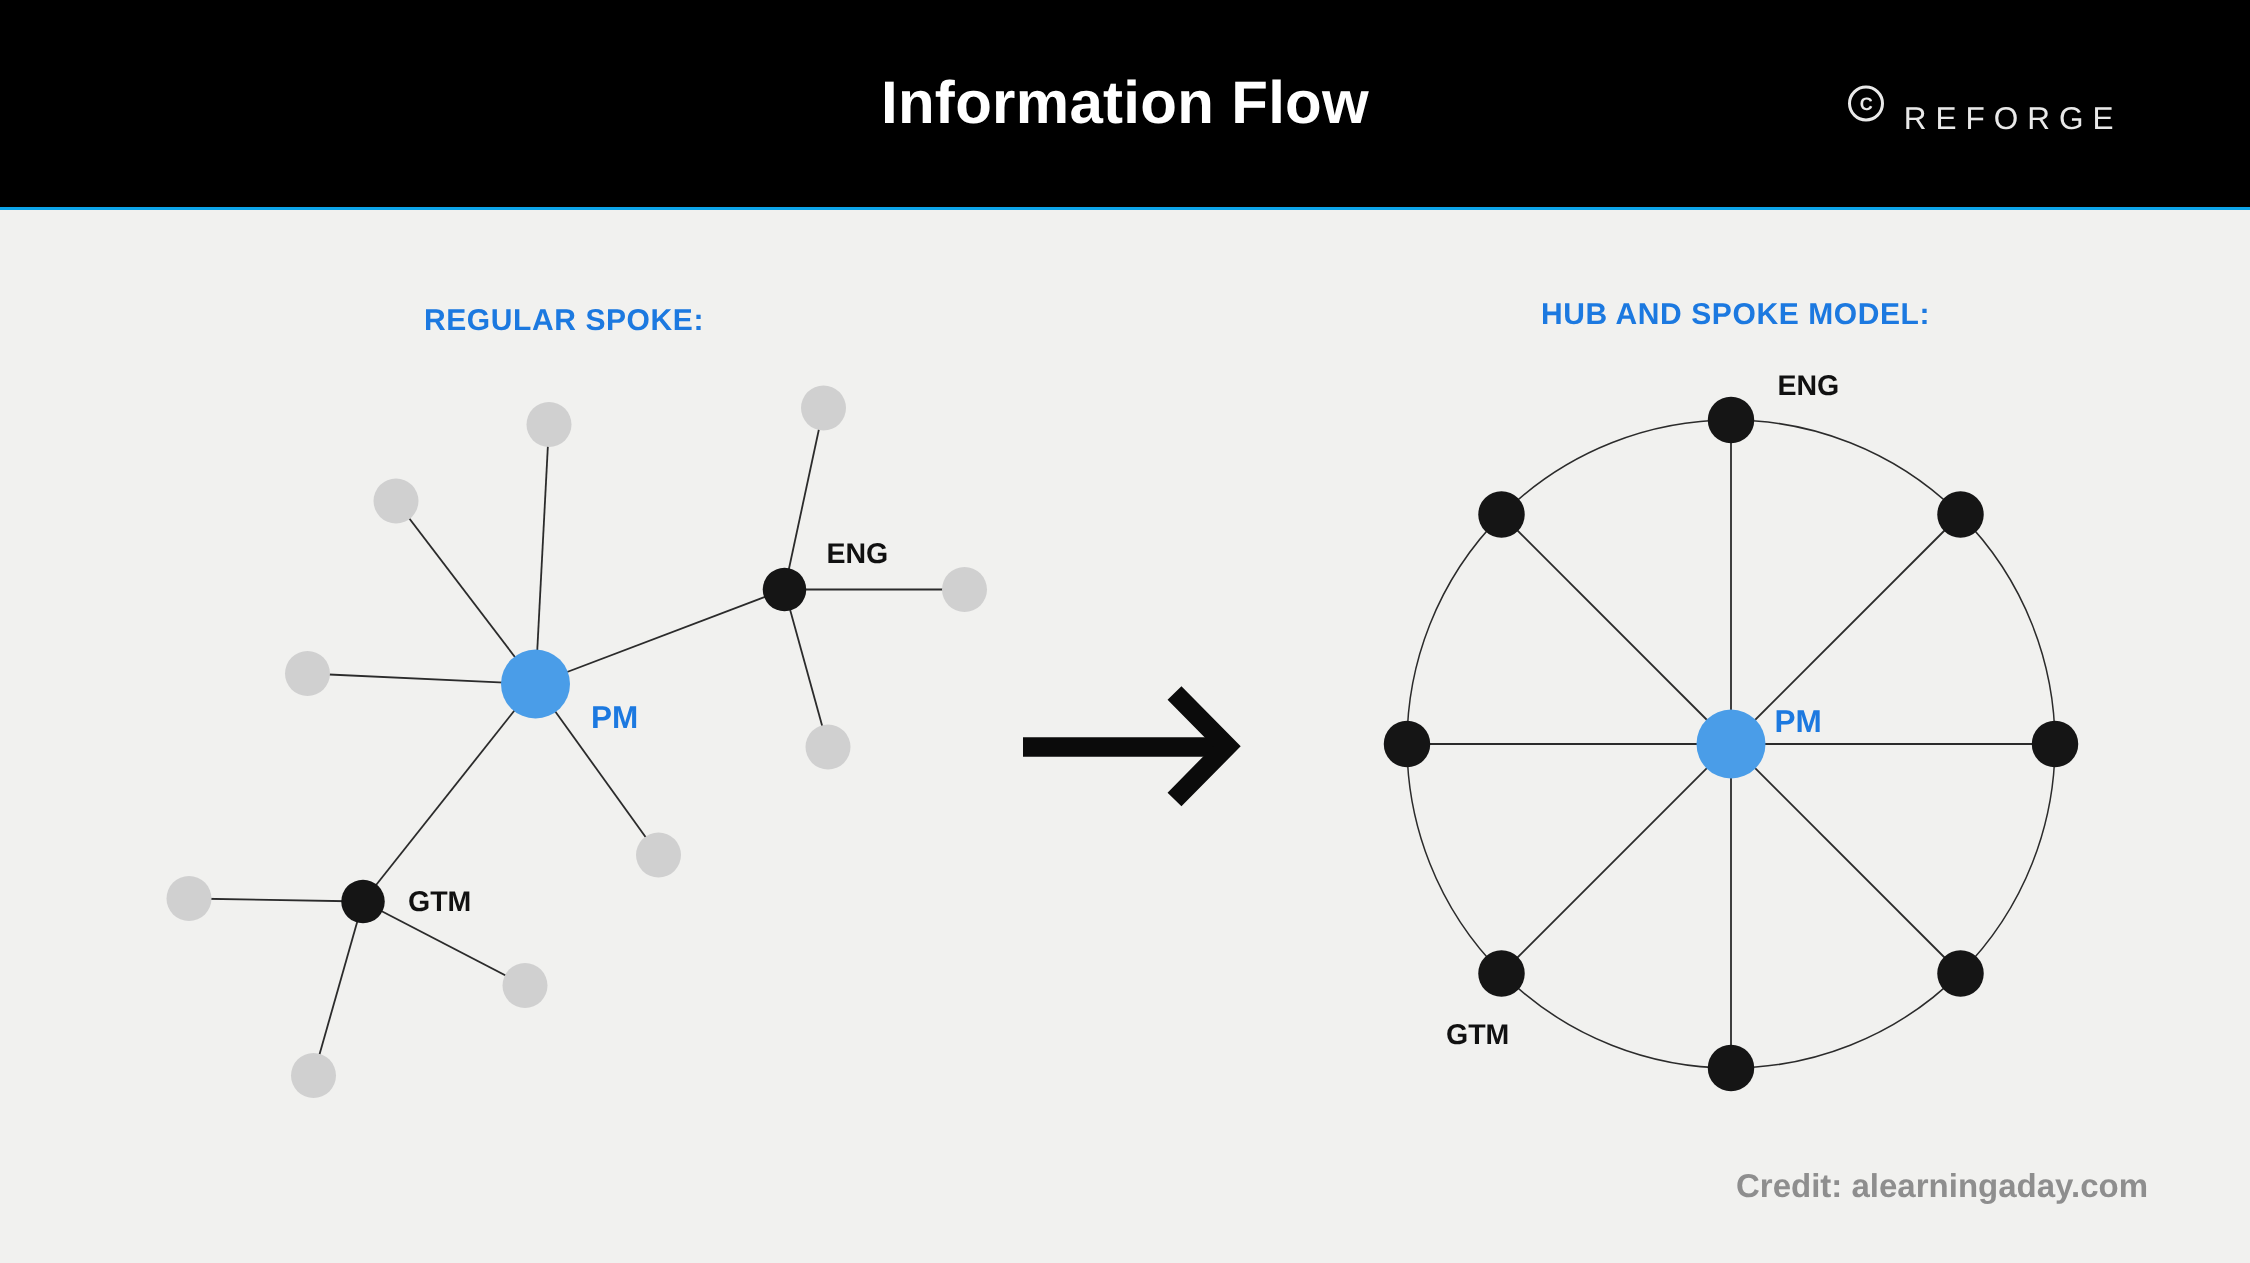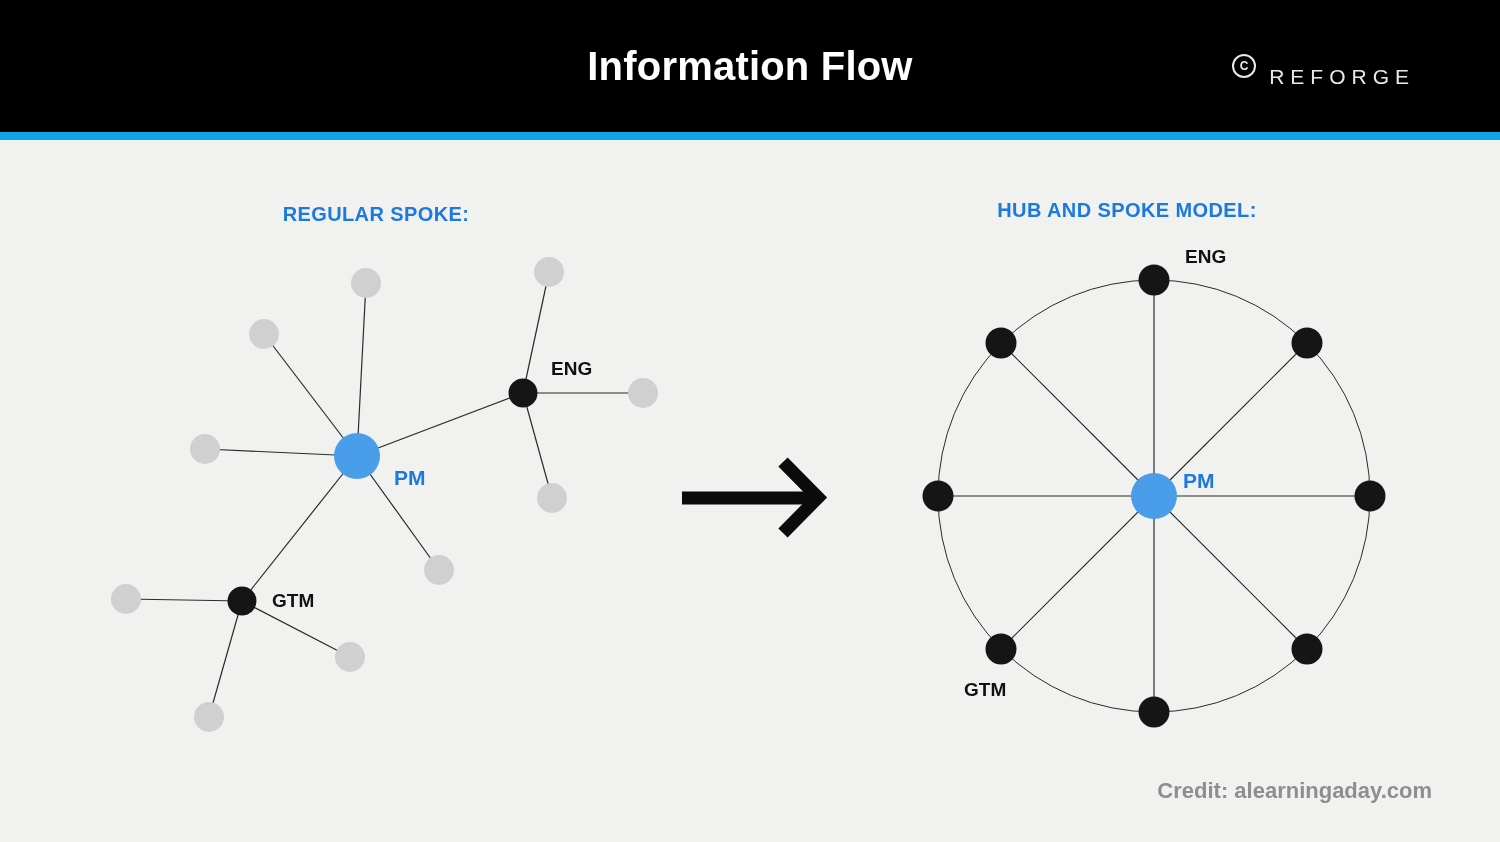--- a/index.html
+++ b/index.html
@@ -4,21 +4,21 @@
 <style>
   html,body{margin:0;padding:0;background:#ffffff;}
   .canvas{
     position:relative;width:1500px;height:842px;overflow:hidden;
     background:#f1f1ef;
     font-family:"Liberation Sans","DejaVu Sans",sans-serif;
   }
   
   .header{
     position:absolute;left:0;top:0;width:100%;height:140px;
-    background:#000000;border-bottom:8px solid #0ea5e9;
+    background:#000000;border-bottom:2px solid #0ea5e9;
     display:flex;align-items:center;justify-content:center;box-sizing:border-box;
   }
   .header-title{
     color:#ffffff;font-size:40px;font-weight:bold;letter-spacing:0.2px;
   }
   .logo{
     position:absolute;right:85px;top:0;height:100%;
     display:flex;align-items:center;gap:13px;color:#e9e9e9;
   }
   .logo-c{
@@ -28,21 +28,21 @@
   }
   .logo-text{
     font-size:21px;font-weight:500;letter-spacing:6px;margin-top:22px;
   }
   
   .section-title{
     position:absolute;font-size:20px;font-weight:bold;color:#1c79e0;
     letter-spacing:0.4px;text-align:center;white-space:nowrap;
   }
   .title-regular{left:256px;top:203px;width:240px;}
-  .title-hub{left:987px;top:199px;width:280px;}
+  .title-hub{left:1017px;top:199px;width:280px;}
   
   .diagram{position:absolute;left:0;top:0;}
   .diagram text{font-family:"Liberation Sans","DejaVu Sans",sans-serif;font-weight:bold;}
   
   .credit{
     position:absolute;right:68px;top:778px;
     font-size:22px;font-weight:600;color:#8e8e8e;white-space:nowrap;
   }
 </style>
 </head>

